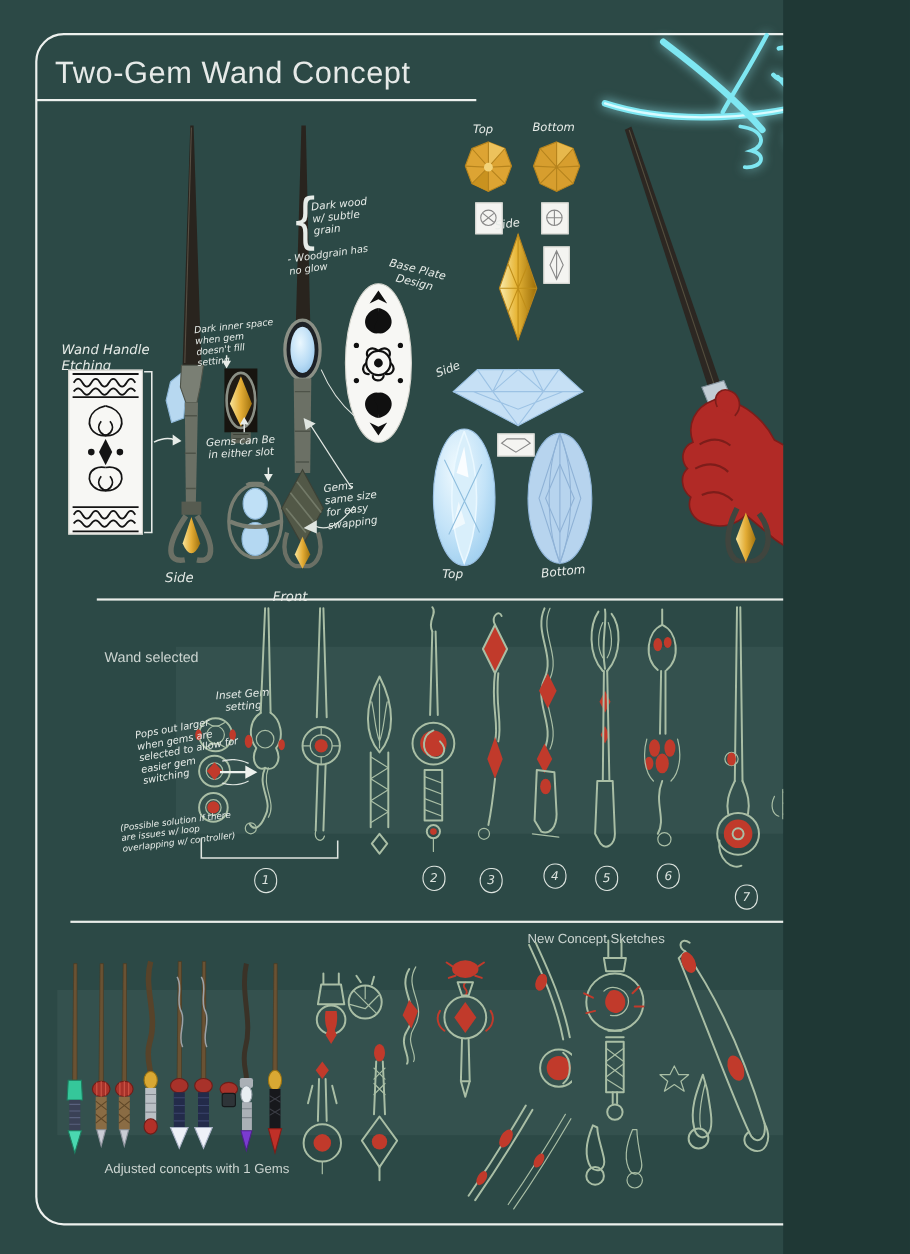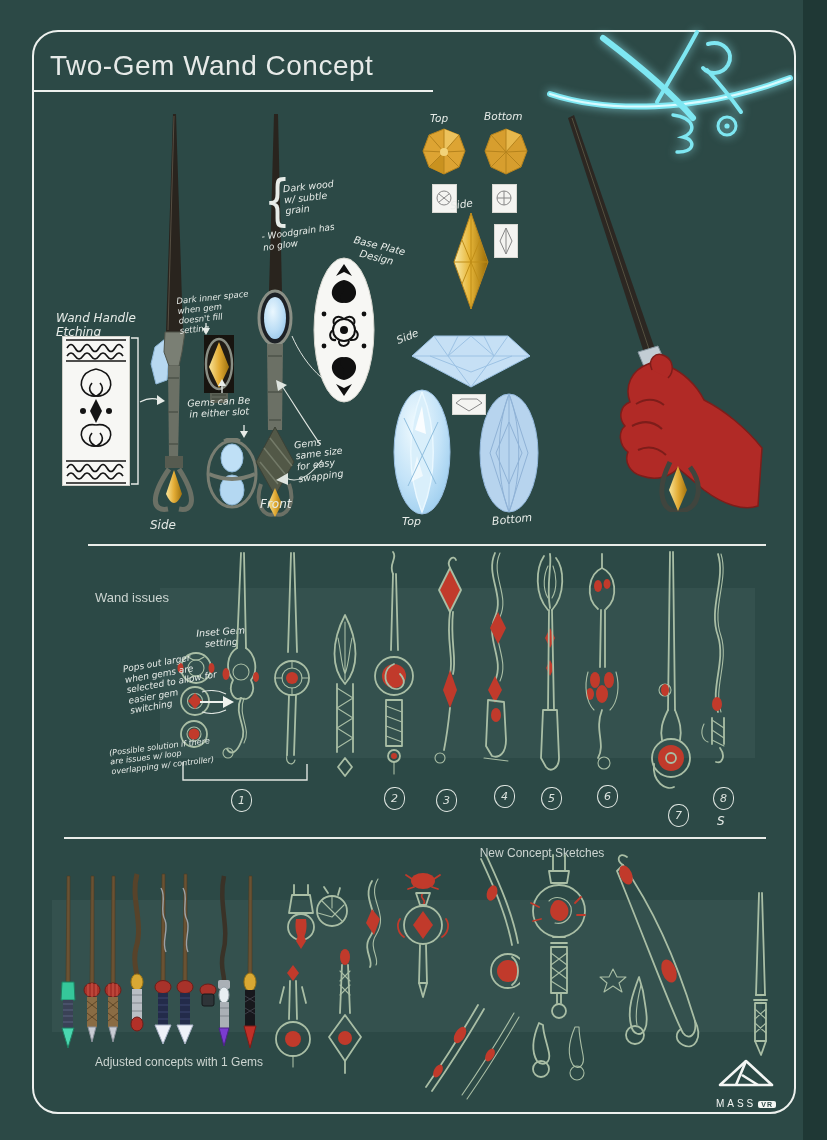--- a/index.html
+++ b/index.html
@@ -1,16 +1,16 @@
 <!DOCTYPE html>
 <html><head>
 <meta charset="utf-8">
 <style>
   html,body{margin:0;padding:0;background:#1f3835;}
-  #page{position:relative;width:803px;height:1140px;background:#2c4946;overflow:hidden;
+  #page{position:relative;width:712px;height:1140px;background:#2c4946;overflow:hidden;
         font-family:"Liberation Sans",sans-serif;}
   .abs{position:absolute;}
   .frame{left:32px;top:30px;width:760px;height:1080px;border:2px solid #edf1ee;border-radius:26px;}
   .title{left:50px;top:50px;font-size:28px;color:#e6eae8;letter-spacing:.5px;}
   .title-underline{left:33px;top:90px;width:400px;height:2px;background:#edf1ee;}
   .divider{height:2px;background:#e9ede9;}
   .panel{background:rgba(196,222,212,0.055);}
   .hand{font-family:"DejaVu Sans",sans-serif;font-style:italic;color:#e7ece8;line-height:1.18;}
   .sans-label{color:#ccd5d1;}
   .viewlabel{font-family:"DejaVu Sans",sans-serif;font-style:italic;color:#e4e9e5;font-size:12px;}
@@ -157,21 +157,21 @@
     <polygon points="34,2 29,180 42,180 38,2" fill="#29241e"></polygon>
     <ellipse cx="35" cy="206" rx="16" ry="27" fill="#1d2126" stroke="#8b9086" stroke-width="3"></ellipse>
     <ellipse cx="35" cy="206" rx="11" ry="21" fill="url(#blueA)"></ellipse>
     <polygon points="27,232 43,232 42,318 28,318" fill="#6b7065"></polygon>
     <path d="M28,244 H42 M28,280 H42 M29,308 H41" stroke="#4e5349" stroke-width="1.3"></path>
     <polygon points="35,315 16,350 35,384 54,350" fill="#525847" stroke="#3c4136"></polygon>
     <path d="M24,336 L45,362 M20,350 L38,372 M30,326 L52,354" stroke="#737a68" stroke-width="1.5"></path>
     <path d="M21,388 C14,408 24,422 35,418 M49,388 C56,408 46,422 35,418" transform="translate(0,-16)" stroke="#6b7065" stroke-width="4" fill="none"></path>
     <polygon points="35,376 28,392 35,405 42,392" fill="url(#goldC)"></polygon>
   </svg>
-  <div class="abs viewlabel" style="left:248px;top:497px;margin-left:12px;">Front</div>
+  <div class="abs viewlabel" style="left:248px;top:535px;">Front</div>
 
   <div class="abs hand" style="left:264px;top:176px;font-size:42px;font-style:normal;transform:scaleY(1.3);">{</div>
   <div class="abs hand" style="left:284px;top:180px;width:62px;font-size:9.5px;transform:rotate(-6deg);">Dark wood w/ subtle grain</div>
   <div class="abs hand" style="left:262px;top:226px;width:84px;font-size:9px;transform:rotate(-8deg);">- Woodgrain has no glow</div>
 
   <div class="abs hand" style="left:342px;top:240px;width:72px;font-size:10px;transform:rotate(14deg);text-align:center;">Base Plate Design</div>
   <svg class="abs" style="left:312px;top:256px;" width="64" height="148" viewBox="0 0 64 148">
     <ellipse cx="32" cy="74" rx="30" ry="72" fill="#f7f7f4" stroke="#d6d6cf"></ellipse>
     <g fill="#101010">
       <polygon points="32,8 24,20 32,16 40,20"></polygon>
@@ -312,21 +312,21 @@
     <path d="M96,252 C80,258 72,274 78,290 C68,294 66,306 73,314 C66,320 67,333 76,340 C72,350 78,361 90,364 C104,369 118,365 126,356 L152,378 C172,393 192,399 206,394 L210,336 C194,316 172,298 152,288 C144,272 130,260 118,255 C110,250 102,249 96,252 Z" fill="#b12a26" stroke="#7d1d1a" stroke-width="1.5"></path>
     <path d="M84,292 q15,-9 28,1 M80,314 q17,-9 30,3 M86,338 q15,-7 28,5" stroke="#7d1d1a" fill="none" stroke-width="2"></path>
     <path d="M100,258 C95,247 104,239 113,244 C121,248 123,259 116,266" fill="#b12a26" stroke="#7d1d1a" stroke-width="1.5"></path>
     <path d="M118,350 C103,380 110,403 130,399 C149,395 151,372 138,355" stroke="#40453e" stroke-width="5" fill="none"></path>
     <polygon points="126,354 117,378 126,399 135,378" fill="url(#goldE)"></polygon>
   </svg>
 
   <div class="abs divider" style="left:88px;top:544px;width:678px;"></div>
 
   <div class="abs panel" style="left:160px;top:588px;width:595px;height:170px;"></div>
-  <div class="abs sans-label" style="left:95px;top:590px;font-size:13px;">Wand issues</div>
+  <div class="abs sans-label" style="left:95px;top:590px;font-size:13px;">Wand selected</div>
 
   <div class="abs hand" style="left:188px;top:626px;width:66px;font-size:9.5px;text-align:center;transform:rotate(-4deg);">Inset Gem setting</div>
   <svg class="abs sketch" style="left:170px;top:645px;" width="55" height="110" viewBox="0 0 55 110">
     <circle cx="26" cy="23" r="15"></circle>
       <circle cx="26" cy="23" r="8" class="thin"></circle>
     <path class="thin" d="M18,12 q8,6 16,0 M18,34 q8,-6 16,0"></path>
     <ellipse cx="10.5" cy="23" rx="3" ry="5" class="red"></ellipse>
       <ellipse cx="41.5" cy="23" rx="3" ry="5" class="red"></ellipse>
     <circle cx="25" cy="56" r="14"></circle>
       <circle cx="25" cy="56" r="7.5" class="thin"></circle>

